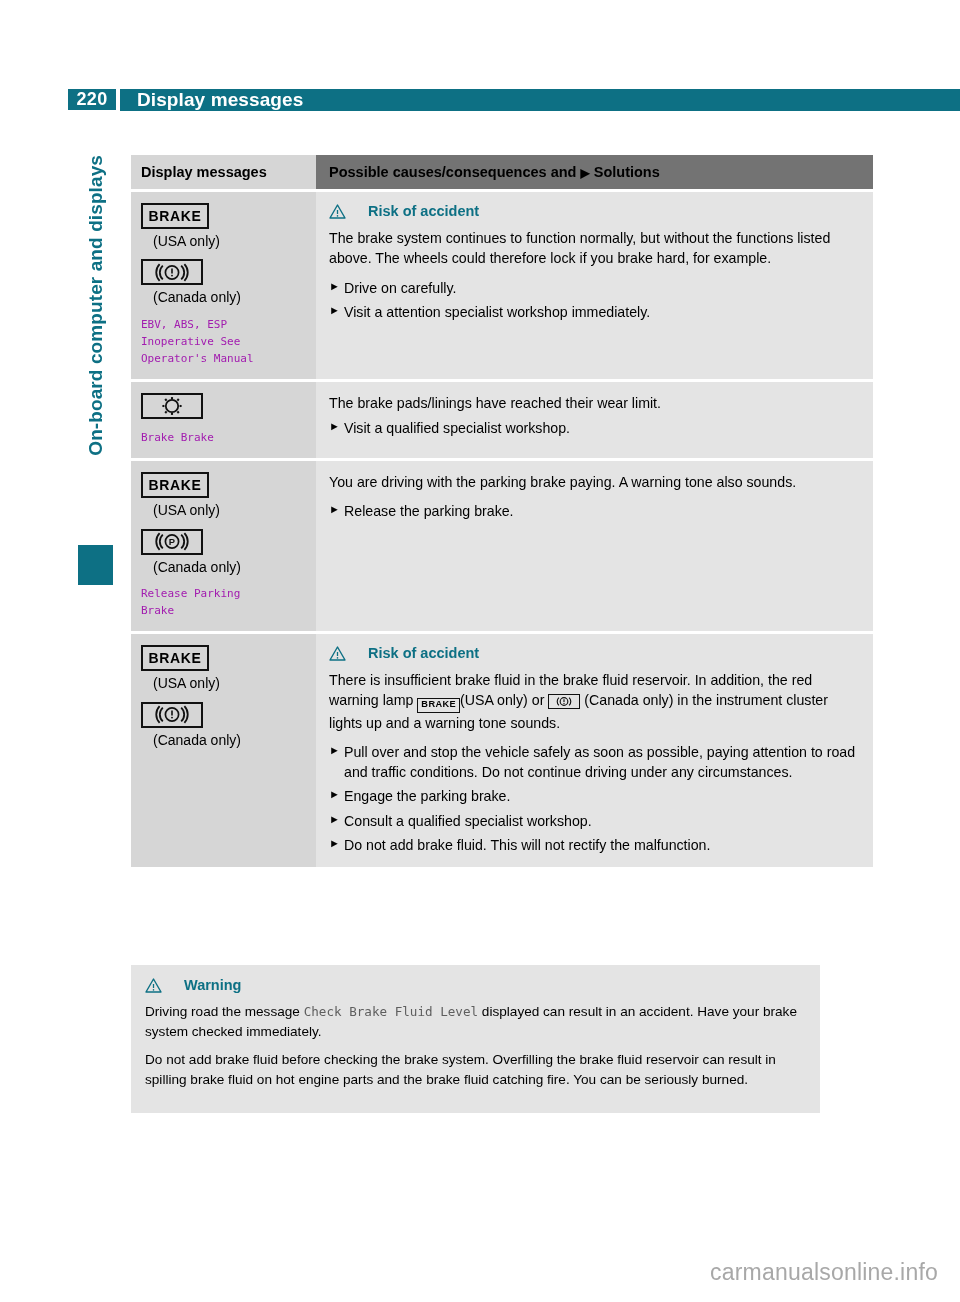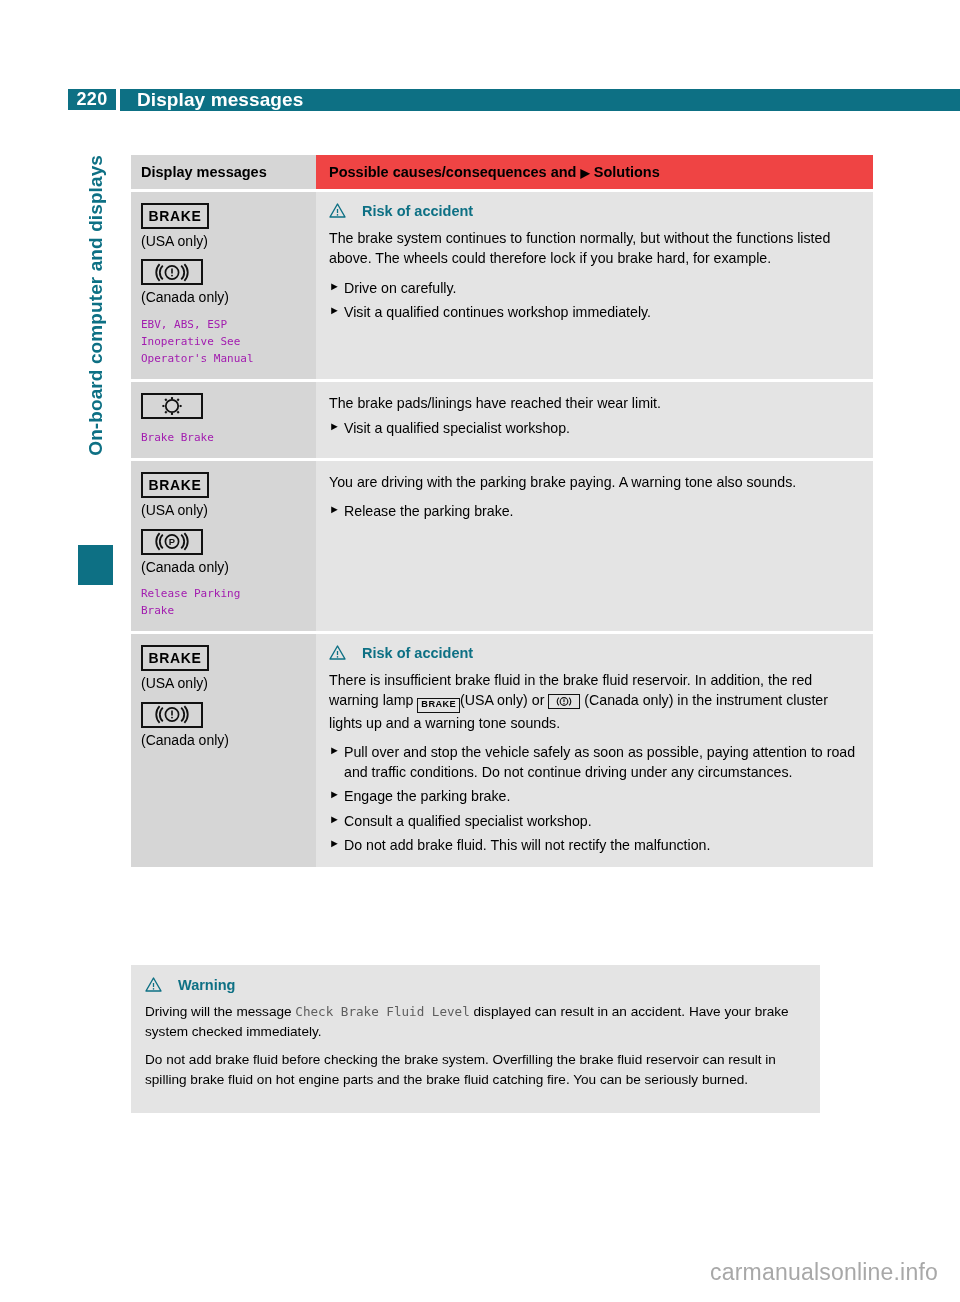--- a/index.html
+++ b/index.html
@@ -112,21 +112,21 @@
   }
   .thead .cell-left,
   .thead .cell-right {
     background: #d6d6d6;
     padding-top: 9px;
     padding-bottom: 9px;
     font-weight: bold;
     font-size: 14.5px;
   }
   .thead .cell-right {
-    background: #ef4444;
+    background: #737373;
   }
 
   
   .msg-icon-box {
     border: 2px solid #111;
     background: #d6d6d6;
     display: inline-flex;
     align-items: center;
     justify-content: center;
     height: 22px;
@@ -137,37 +137,37 @@
   }
   .msg-icon-box .brake-word {
     font-size: 14px;
     font-weight: bold;
     letter-spacing: 0.6px;
     line-height: 1;
   }
   .region-note {
     font-size: 14px;
     line-height: 1.32;
-    margin: 1px 0 9px 0;
+    margin: 1px 0 9px 12px;
   }
   .display-text {
     font-family: "DejaVu Sans Mono", "Liberation Mono", monospace;
     font-size: 11px;
     line-height: 1.55;
     color: #a21caf;
     letter-spacing: 0px;
     margin-top: 2px;
     white-space: pre-line;
   }
 
   
   .hazard-head {
     display: flex;
-    align-items: flex-start;
-    gap: 16px;
+    align-items: flex-end;
+    gap: 22px;
     margin-bottom: 9px;
   }
   .hazard-title {
     color: #0d7084;
     font-weight: bold;
     font-size: 14.5px;
   }
   .para {
     font-size: 14.2px;
     line-height: 1.43;
@@ -294,21 +294,21 @@
         </svg>
         <span class="hazard-title">Risk of accident</span>
       </div>
       <p class="para">The brake system continues to function normally, but without the functions listed above. The wheels could therefore lock if you brake hard, for example.</p>
       <div class="bullet">
         <span class="tri">►</span>
         <span class="btxt">Drive on carefully.</span>
       </div>
       <div class="bullet">
         <span class="tri">►</span>
-        <span class="btxt">Visit a qualified continues workshop immediately.</span>
+        <span class="btxt">Visit a attention specialist workshop immediately.</span>
       </div>
     </div>
   </div>
 
   <div class="trow">
     <div class="cell-left">
       <div class="msg-icon-box" style="min-width:48px;">
         <svg width="36" height="20" viewBox="0 0 36 20">
           <circle cx="18" cy="10" r="6.2" fill="none" stroke="#111" stroke-width="1.8"></circle>
           <g stroke="#111" stroke-width="2.1" stroke-linecap="butt">
@@ -428,20 +428,20 @@
 <div id="warning-box">
   <div class="hazard-head">
     <svg width="17" height="15" viewBox="0 0 17 15">
       <path d="M8.5 1 L16 14 L1 14 Z" fill="none" stroke="#0d7084" stroke-width="1.4" stroke-linejoin="round"></path>
       <line x1="8.5" y1="6" x2="8.5" y2="10" stroke="#0d7084" stroke-width="1.3"></line>
       <circle cx="8.5" cy="11.9" r="0.8" fill="#0d7084"></circle>
     </svg>
     <span class="hazard-title">Warning</span>
   </div>
   <p class="para">
-    <span>Driving will the message</span>
+    <span>Driving road the message</span>
     <span class="mono-inline">Check Brake Fluid Level</span>
     <span>displayed can result in an accident. Have your brake system checked immediately.</span>
   </p>
   <p class="para">Do not add brake fluid before checking the brake system. Overfilling the brake fluid reservoir can result in spilling brake fluid on hot engine parts and the brake fluid catching fire. You can be seriously burned.</p>
 </div>
 
 <div id="watermark">carmanualsonline.info</div>
 
 </body></html>

